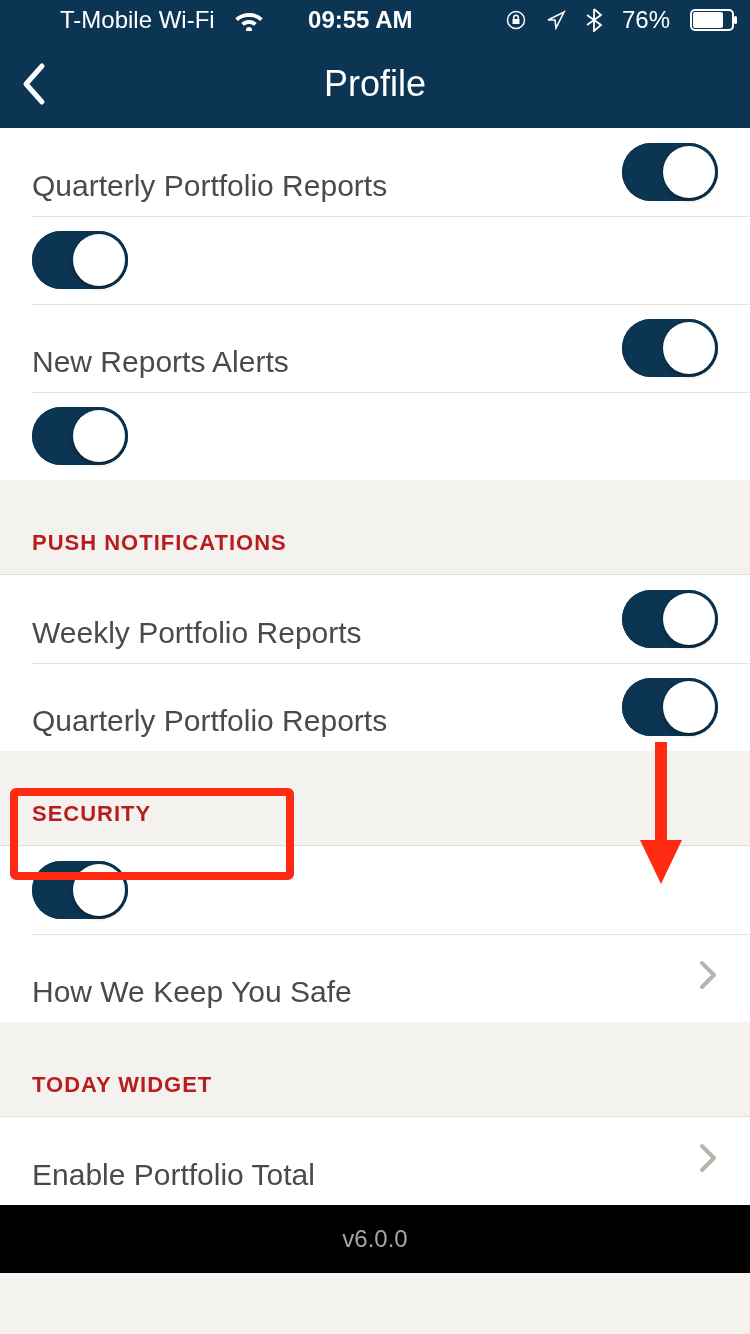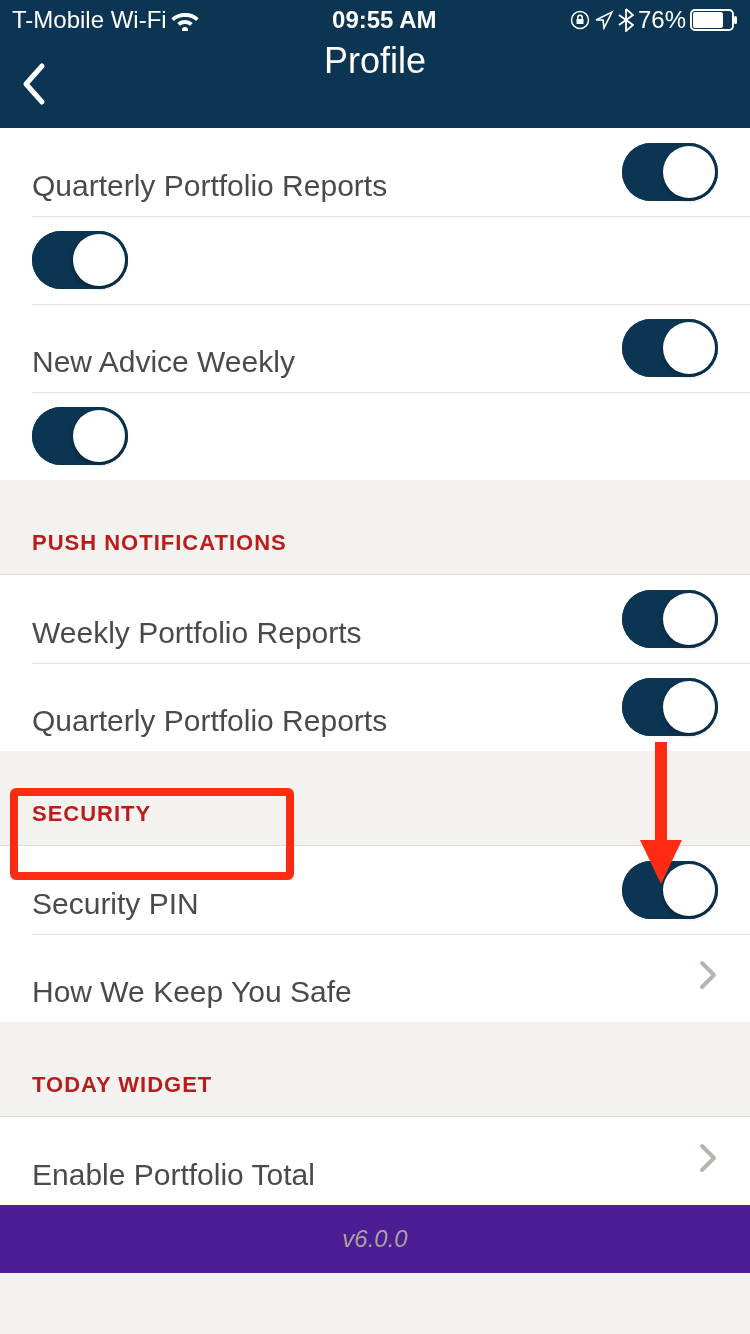--- a/index.html
+++ b/index.html
@@ -18,32 +18,33 @@
     height: 40px;
     background: #0b3552;
     color: #fff;
     display: flex;
     align-items: center;
     justify-content: space-between;
     padding: 0 12px;
     font-size: 24px;
     font-weight: 400;
   }
-  .status-left, .status-right { display: flex; align-items: center; gap: 4px; }
+  .status-left, .status-right { display: flex; align-items: center; gap: 20px; margin-left: 48px; }
   .status-center { font-weight: 600; }
   .wifi-icon, .lock-icon, .location-icon, .bt-icon, .battery-icon {
     display: inline-flex; align-items: center;
   }
 
   
   .nav-bar {
     height: 88px;
     background: #0b3552;
     color: #fff;
     display: flex;
+    align-items: center;
     justify-content: center;
     position: relative;
   }
   .nav-back {
     position: absolute;
     left: 20px;
     top: 50%;
     transform: translateY(-50%);
     width: 40px; height: 60px;
     display:flex; align-items:center;
@@ -101,22 +102,21 @@
     background: #fff;
     box-shadow: 0 2px 4px rgba(0,0,0,.35);
   }
 
   
   .version {
     text-align: center;
     color: #a8a59e;
     font-size: 24px;
     padding: 20px 0;
-    background: #4c1d95;
-    font-style: italic;
+    background: #000000;
   }
 
   
   .annotation-box {
     position: absolute;
     border: 8px solid #ff2a12;
     border-radius: 6px;
     pointer-events: none;
   }
   .annotation-arrow {
@@ -180,21 +180,21 @@
     <div class="toggle">
         <div class="knob"></div>
       </div>
   </div>
   <div class="row">
     <div class="toggle">
         <div class="knob"></div>
       </div>
   </div>
   <div class="row">
-    <span class="row-label">New Advice Weekly</span>
+    <span class="row-label">New Reports Alerts</span>
     <div class="toggle">
         <div class="knob"></div>
       </div>
   </div>
   <div class="row">
     <div class="toggle">
         <div class="knob"></div>
       </div>
   </div>
 </div>
@@ -211,21 +211,20 @@
     <span class="row-label">Quarterly Portfolio Reports</span>
     <div class="toggle">
         <div class="knob"></div>
       </div>
   </div>
 </div>
 
 <div class="group-header">SECURITY</div>
 <div class="group">
   <div class="row">
-    <span class="row-label">Security PIN</span>
     <div class="toggle">
         <div class="knob"></div>
       </div>
   </div>
   <div class="row">
     <span class="row-label">How We Keep You Safe</span>
     <span class="chevron">
       <svg width="20" height="32" viewBox="0 0 20 32">
           <path fill="none" stroke="#b7b4ad" stroke-width="4" stroke-linecap="round" stroke-linejoin="round" d="M4 4l12 12L4 28"></path>
         </svg>

